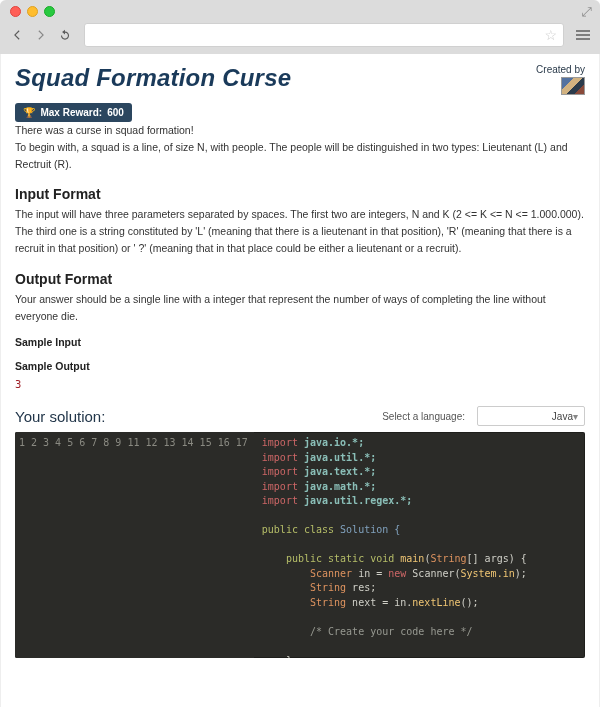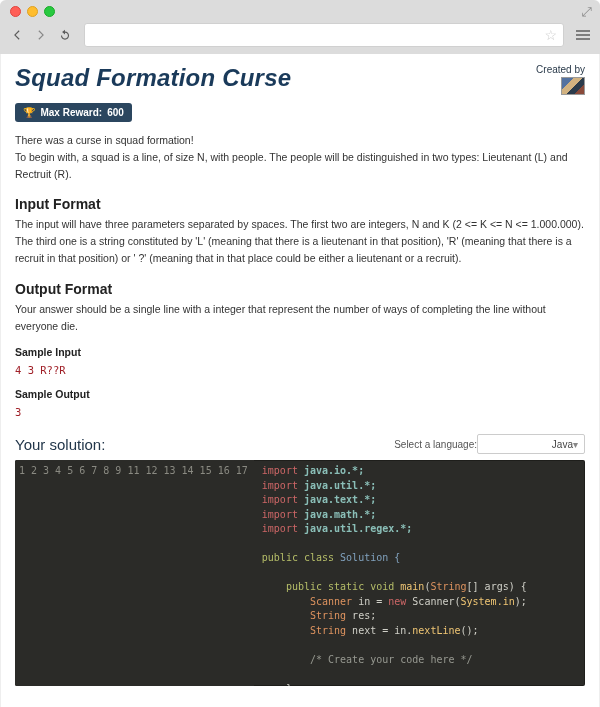--- a/index.html
+++ b/index.html
@@ -67,30 +67,30 @@
   .created-box { text-align:right; font-size:10px; color:#2a3a4a; }
   .avatar { width:24px; height:18px; background:linear-gradient(135deg,#5472a0 30%,#d2b280 30%,#d2b280 55%,#2b3b4b 55%,#2b3b4b 75%,#8a4a3a 75%); border:1px solid #999; margin-top:2px; display:inline-block; }
   .reward-badge {
     display:inline-flex; align-items:center;
     background:#2b465f; color:#fff;
     font-size:10px; font-weight:600;
     border-radius:3px; padding:4px 8px;
     margin-top:6px; gap:5px;
   }
   .trophy { font-size:10px; }
-  .desc, .section-body { font-size:10.5px; color:#333; line-height:1.6; margin-top:10px; }
+  .desc, .section-body { font-size:10.5px; color:#333; line-height:1.6; }
   .section-title { font-size:14px; color:#222; font-weight:700; margin-top:14px; }
   .sample-title { font-size:10.5px; color:#222; font-weight:700; margin-top:12px; }
   .sample-code { font-family: Menlo, Consolas, monospace; font-size:10.5px; color:#a02028; margin-top:6px; white-space:pre; }
   .solution-bar {
     display:flex; justify-content:space-between; align-items:center;
     margin-top:16px;
   }
   .solution-title { font-size:15px; color:#22364a; font-weight:500; }
-  .lang-select { display:flex; align-items:center; gap:0; font-size:10px; color:#555; }
+  .lang-select { display:flex; align-items:center; gap:12px; font-size:10px; color:#555; }
   .lang-dropdown {
     width:108px; height:20px; border:1px solid #ccc; border-radius:2px;
     background:#fff; font-size:10px; color:#444;
     display:flex; align-items:center; justify-content:flex-end;
     padding:0 6px;
   }
   .editor {
     margin-top:6px;
     background:#2b2b28;
     border-radius:2px;
@@ -184,21 +184,20 @@
     <div>To begin with, a squad is a line, of size N, with people. The people will be distinguished in two types: Lieutenant (L) and Rectruit (R).</div>
   </div>
 
   <div class="section-title">Input Format</div>
   <div class="section-body" style="margin-top:4px;">The input will have three parameters separated by spaces. The first two are integers, N and K (2 &lt;= K &lt;= N &lt;= 1.000.000). The third one is a string constituted by 'L' (meaning that there is a lieutenant in that position), 'R' (meaning that there is a recruit in that position) or ' ?' (meaning that in that place could be either a lieutenant or a recruit).</div>
 
   <div class="section-title">Output Format</div>
   <div class="section-body" style="margin-top:4px;">Your answer should be a single line with a integer that represent the number of ways of completing the line without everyone die.</div>
 
   <div class="sample-title">Sample Input</div>
-  <div class="sample-code">4 3 R??R</div>
 
   <div class="sample-title">Sample Output</div>
   <div class="sample-code">3</div>
 
   <div class="solution-bar">
     <div class="solution-title">Your solution:</div>
     <div class="lang-select">
       <span>Select a language:</span>
       <div class="lang-dropdown">
         <span>Java</span>

